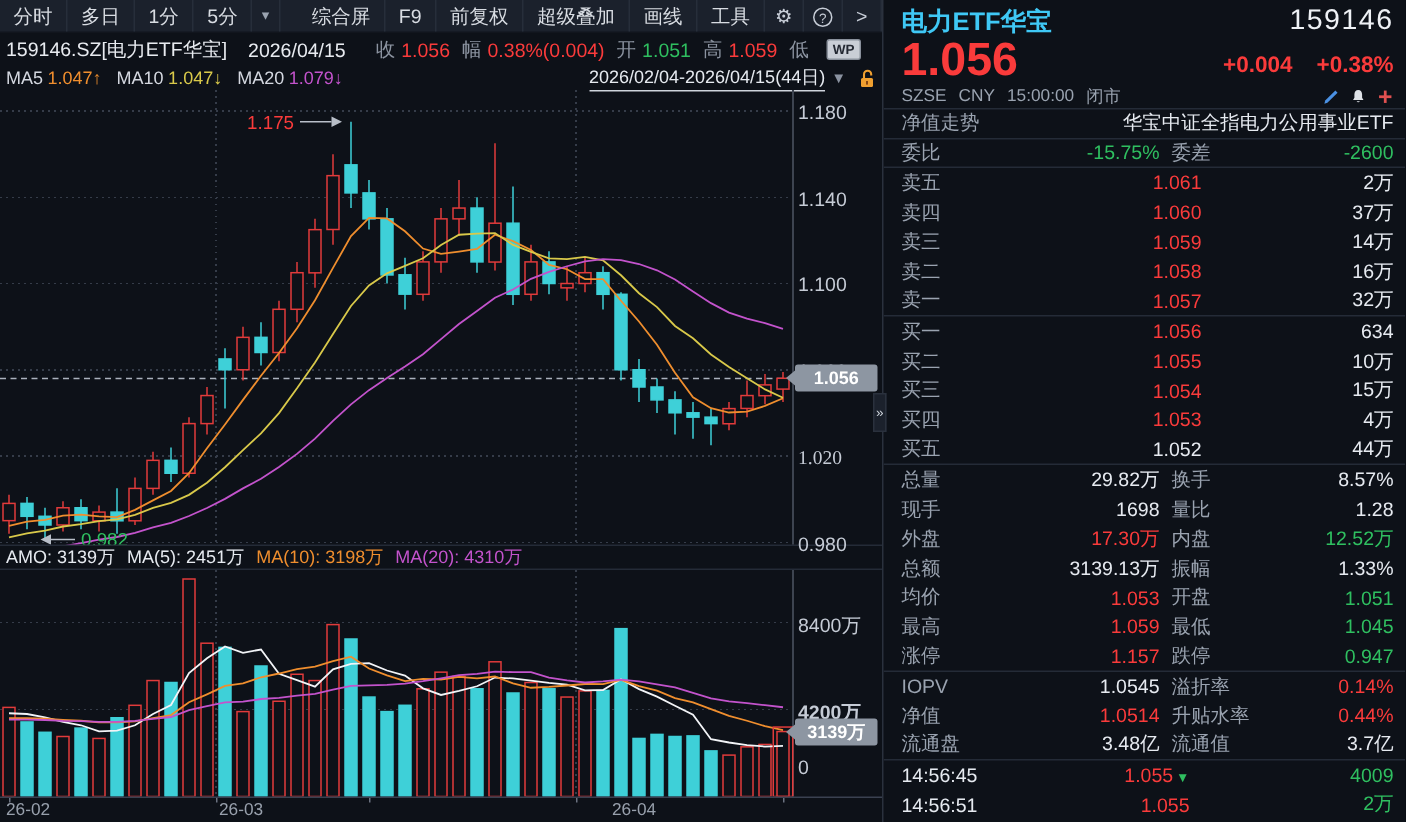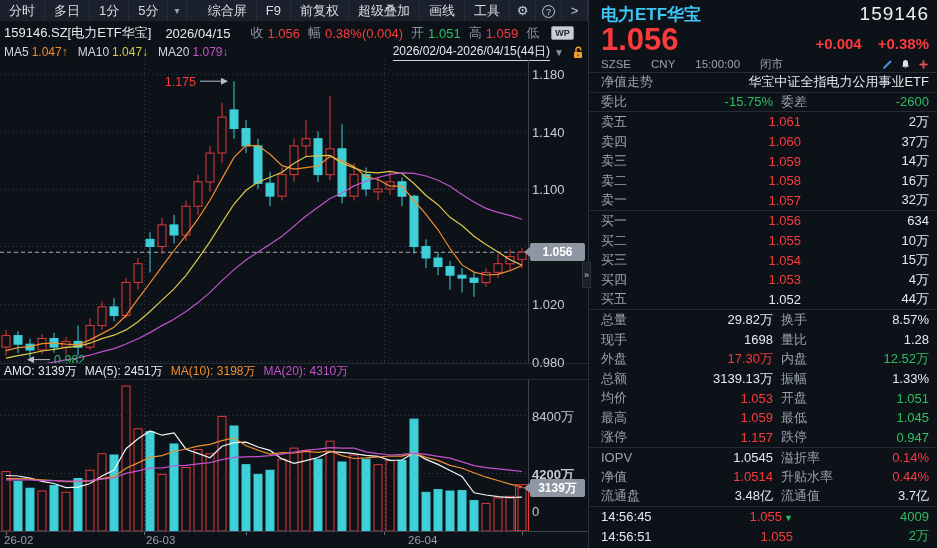--- a/index.html
+++ b/index.html
@@ -43,21 +43,21 @@
   .lock-icon{margin-left:2px;display:inline-block}
   
   .right{flex:1;border-left:1px solid #2a313d;display:flex;flex-direction:column;background:#0d1118;overflow:hidden}
   .q-head{padding:3px 8px 0 12px}
   .q-row1{display:flex;align-items:flex-start}
   .q-name{color:#3fc8f5;font-size:17px;font-weight:bold}
   .q-code{margin-left:auto;font-size:19px;color:#eef1f5;letter-spacing:1px}
   .q-row2{display:flex;align-items:flex-end;margin-top:-2px}
   .q-price{font-size:31px;font-weight:bold;color:#fa3b3b;line-height:32px}
   .q-chg{margin-left:auto;display:flex;gap:16px;font-size:15px;font-weight:bold;color:#fa3b3b;padding-bottom:4px}
-  .q-row3{display:flex;align-items:center;font-size:11.5px;color:#9aa3b0;gap:20px;height:16px}
+  .q-row3{display:flex;align-items:center;font-size:11.5px;color:#9aa3b0;gap:8px;height:16px}
   .q-icons{margin-left:auto;display:flex;gap:7px;align-items:center}
   .qrow{display:grid;height:19.6px;align-items:center;padding:0 8px 0 12px;font-size:13px;white-space:nowrap}
   .lbl{color:#9aa3b0}
   .info2{grid-template-columns:62px 1fr}.info2 .v{text-align:right;color:#e6eaf0}
   .level{grid-template-columns:48px 152px 1fr}
   .level .p{text-align:right}.level .v{text-align:right;color:#e6eaf0}
   .stat{grid-template-columns:52px 120px 76px 1fr}
   .stat .v1,.stat .v2{text-align:right}
   .tick{grid-template-columns:86px 106px 1fr}
   .tick .tp{text-align:right}.tick .tv{text-align:right}
@@ -231,21 +231,21 @@
           <text x="196" y="25.687499999999847" fill="#fa3b3b" font-size="12.5" text-anchor="end">1.175</text>
           <line x1="50" y1="299.62499999999994" x2="34" y2="299.62499999999994" stroke="#b8bec8"></line>
           <polygon points="27,299.62499999999994 34,296.12499999999994 34,303.12499999999994" fill="#b8bec8"></polygon>
           <text x="54" y="304.12499999999994" fill="#2fbf60" font-size="12.5">0.982</text>
         </svg>
       <div id="priceAxis">
           <div class="axis-label" style="top: 7px;">1.180</div>
           <div class="axis-label" style="top: 64.5px; text-align: right;">1.140</div>
           <div class="axis-label" style="top: 122px;">1.100</div>
           <div class="axis-label" style="top: 179.5px;">1.060</div>
-          <div class="axis-label" style="top: 237px;">1.020</div>
+          <div class="axis-label" style="top: 237px; font-family: Liberation Serif, serif;">1.020</div>
           <div class="axis-label" style="top: 294.5px;">0.980</div>
         </div>
       <div class="px-tag" id="priceTag" style="top: 183.25px;">1.056</div>
     </div>
 
     <div class="amobar">
       <span class="w"><span>AMO:</span> <span>3139万</span></span>
       <span class="w"><span>MA(5):</span> <span>2451万</span></span>
       <span class="o"><span>MA(10):</span> <span>3198万</span></span>
       <span class="m"><span>MA(20):</span> <span>4310万</span></span>

